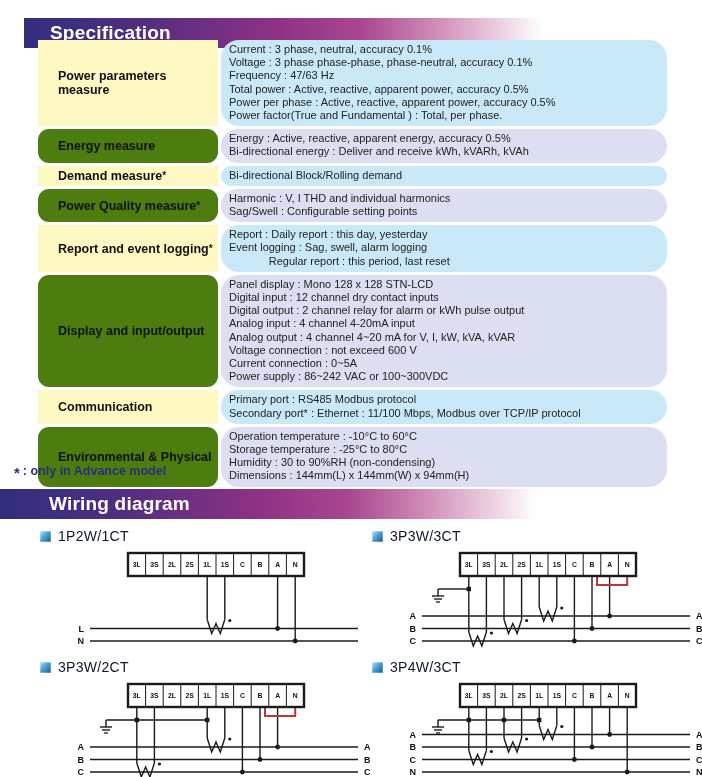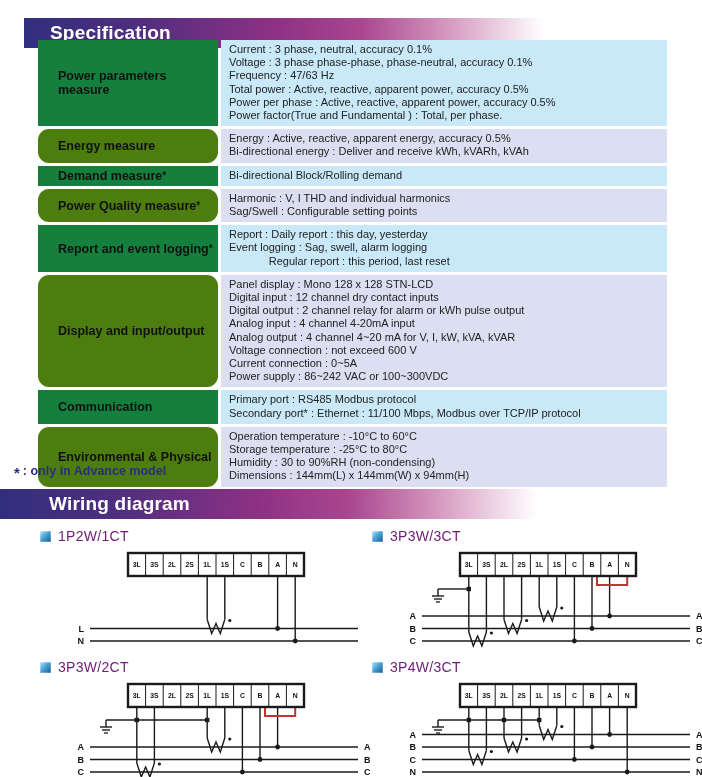--- a/index.html
+++ b/index.html
@@ -21,23 +21,23 @@
   #spec-table{position:absolute;left:38px;top:40px;width:629px;}
   .spec-row{display:flex;margin-bottom:3px;}
   .spec-label{
     width:180px;flex:0 0 180px;display:flex;align-items:center;
     padding-left:20px;box-sizing:border-box;
     font-weight:bold;font-size:12.5px;color:#111;
   }
   .spec-label sup{font-size:10px;line-height:0;}
   .spec-value{
     flex:1;margin-left:3px;padding:3px 8px 4px 8px;
-    font-size:11px;line-height:13.2px;color:#222;white-space:pre;
-  }
-  .c-blue-label{background:#15803d;}
+    font-size:11px;line-height:13.2px;color:#222;white-space:pre;border-radius:18px;
+  }
+  .c-blue-label{background:#fef9c3;}
   .c-blue-value{background:#c9e9f8;}
   .c-lav-label{background:#4d7c0f;border-radius:11px;}
   .c-lav-value{background:#dcdff2;}
 
   #spec-footnote{
     position:absolute;left:14px;top:461px;
     font-weight:bold;font-size:12.5px;color:#2b2e7e;
   }
   #spec-footnote .star{font-size:15px;position:relative;top:3px;margin-right:3px;}
 
@@ -45,21 +45,21 @@
     position:absolute;left:30px;top:528px;width:664px;
     display:grid;grid-template-columns:332px 332px;grid-row-gap:10px;
   }
   .diagram-cell{padding-left:10px;}
   .diagram-title{display:flex;align-items:center;gap:7px;height:16px;}
   .diagram-title .cube{
     width:11px;height:11px;border-radius:1px;
     background:linear-gradient(135deg,#b8e5f7 0%,#4aa3d8 45%,#15588f 100%);
     box-shadow:inset 0 0 0 1px rgba(255,255,255,0.25);
   }
-  .diagram-title .dt-text{font-size:14px;color:#701a75;letter-spacing:0.3px;}
+  .diagram-title .dt-text{font-size:14px;color:#0f172a;letter-spacing:0.3px;}
   .diagram-cell svg{display:block;margin-top:5px;}
 </style>
 </head>
 <body>
 
 <div class="band" id="band-spec">
   <span class="band-title">Specification</span>
 </div>
 
 <div id="spec-table">

